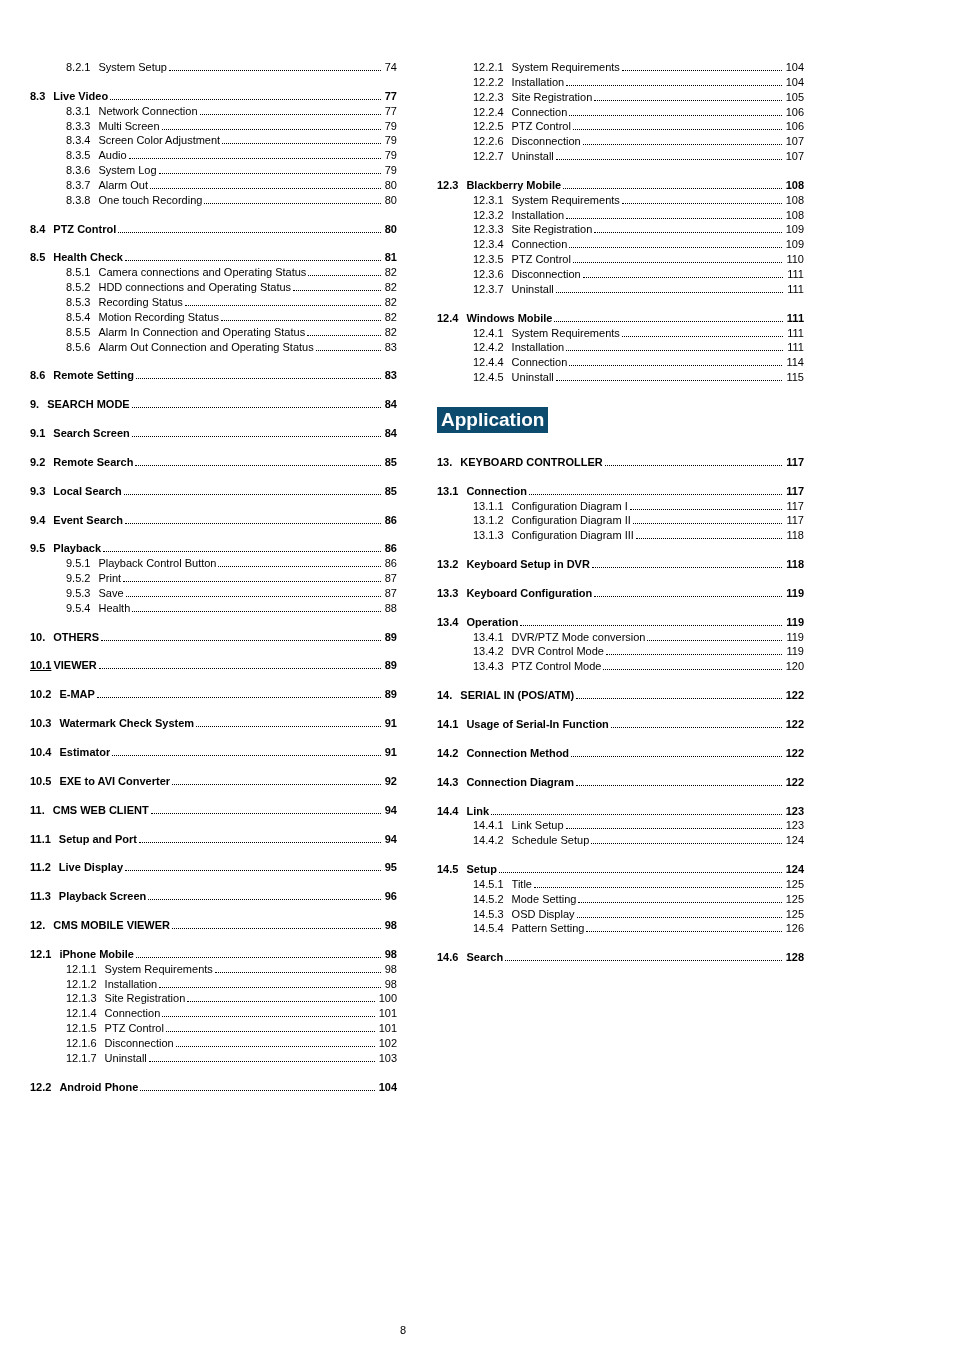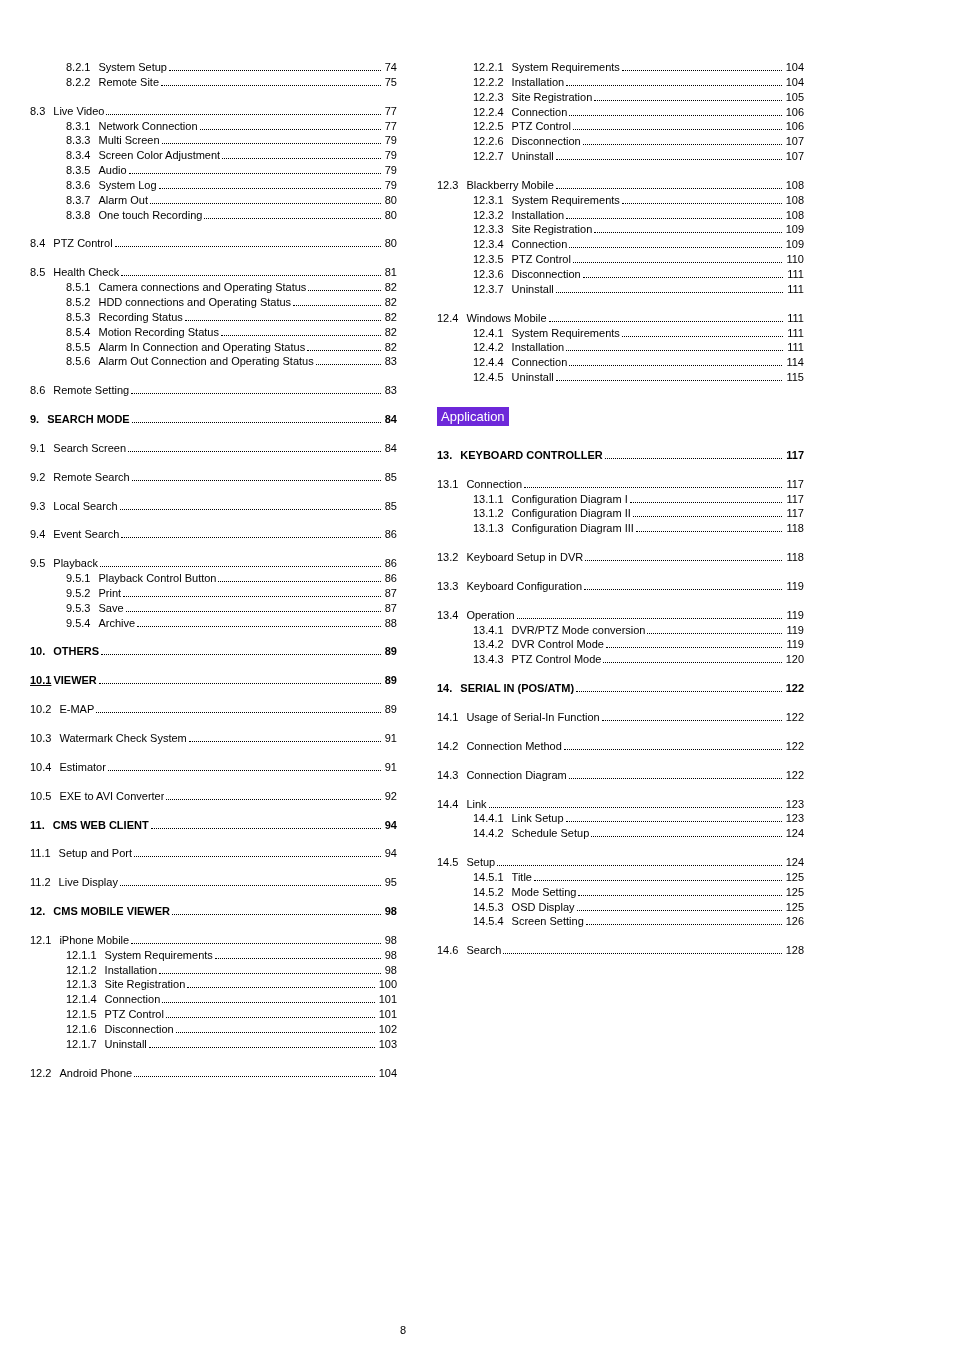--- a/index.html
+++ b/index.html
@@ -46,29 +46,29 @@
     flex: 1 1 auto;
     border-bottom: 1px dotted #000;
     margin: 0 2px 3px 2px;
     min-width: 8px;
   }
   .toc-page {
     flex: 0 0 auto;
     padding-left: 2px;
   }
   .lvl-1 { padding-left: 0; font-weight: bold; margin-top: 14px; margin-bottom:2px;}
-  .lvl-2 { padding-left: 0; margin-top: 14px;}
+  .lvl-2 { padding-left: 0; margin-top: 14px; font-weight: bold;}
   .lvl-4 { padding-left: 36px; }
   .bold { font-weight: bold; }
   .section-head {
     display: inline-block;
-    background: #6d28d9;
+    background: #0c4a6e;
     color: #fff;
-    font-weight: normal;
-    font-size: 13px;
+    font-weight: bold;
+    font-size: 19px;
     padding: 2px 4px;
     margin-top: 22px;
     margin-bottom: 8px;
   }
   .page-number {
     position: absolute;
     bottom: 14px;
     right: 440px;
     font-size: 11px;
   }
@@ -78,26 +78,20 @@
 
 <div class="page">
   <div class="columns">
     <div class="col" id="col-left">
         <div class="toc-line lvl-4">
           <span class="toc-num">8.2.1</span>
           <span class="toc-title">System Setup</span>
           <span class="toc-dots"></span>
           <span class="toc-page">74</span>
         </div>
-        <div class="toc-line lvl-4">
-          <span class="toc-num">8.2.2</span>
-          <span class="toc-title">Remote Site</span>
-          <span class="toc-dots"></span>
-          <span class="toc-page">75</span>
-        </div>
         <div class="toc-line lvl-2">
           <span class="toc-num">8.3</span>
           <span class="toc-title">Live Video</span>
           <span class="toc-dots"></span>
           <span class="toc-page">77</span>
         </div>
         <div class="toc-line lvl-4">
           <span class="toc-num">8.3.1</span>
           <span class="toc-title">Network Connection</span>
           <span class="toc-dots"></span>
@@ -242,21 +236,21 @@
           <span class="toc-page">87</span>
         </div>
         <div class="toc-line lvl-4">
           <span class="toc-num">9.5.3</span>
           <span class="toc-title">Save</span>
           <span class="toc-dots"></span>
           <span class="toc-page">87</span>
         </div>
         <div class="toc-line lvl-4">
           <span class="toc-num">9.5.4</span>
-          <span class="toc-title">Archive</span>
+          <span class="toc-title">Health</span>
           <span class="toc-dots"></span>
           <span class="toc-page">88</span>
         </div>
         <div class="toc-line lvl-1 bold">
           <span class="toc-num">10.</span>
           <span class="toc-title">OTHERS</span>
           <span class="toc-dots"></span>
           <span class="toc-page">89</span>
         </div>
         <div class="toc-line lvl-1 bold">
@@ -299,20 +293,26 @@
           <span class="toc-num">11.1</span>
           <span class="toc-title">Setup and Port</span>
           <span class="toc-dots"></span>
           <span class="toc-page">94</span>
         </div>
         <div class="toc-line lvl-2">
           <span class="toc-num">11.2</span>
           <span class="toc-title">Live Display</span>
           <span class="toc-dots"></span>
           <span class="toc-page">95</span>
+        </div>
+        <div class="toc-line lvl-2">
+          <span class="toc-num">11.3</span>
+          <span class="toc-title">Playback Screen</span>
+          <span class="toc-dots"></span>
+          <span class="toc-page">96</span>
         </div>
         <div class="toc-line lvl-1 bold">
           <span class="toc-num">12.</span>
           <span class="toc-title">CMS MOBILE VIEWER</span>
           <span class="toc-dots"></span>
           <span class="toc-page">98</span>
         </div>
         <div class="toc-line lvl-2">
           <span class="toc-num">12.1</span>
           <span class="toc-title">iPhone Mobile</span>
@@ -573,21 +573,21 @@
           <span class="toc-title">Mode Setting</span>
           <span class="toc-dots"></span>
           <span class="toc-page">125</span>
         </div><div class="toc-line lvl-4">
           <span class="toc-num">14.5.3</span>
           <span class="toc-title">OSD Display</span>
           <span class="toc-dots"></span>
           <span class="toc-page">125</span>
         </div><div class="toc-line lvl-4">
           <span class="toc-num">14.5.4</span>
-          <span class="toc-title">Screen Setting</span>
+          <span class="toc-title">Pattern Setting</span>
           <span class="toc-dots"></span>
           <span class="toc-page">126</span>
         </div><div class="toc-line lvl-2">
           <span class="toc-num">14.6</span>
           <span class="toc-title">Search</span>
           <span class="toc-dots"></span>
           <span class="toc-page">128</span>
         </div></div>
   </div>
   <div class="page-number">8</div>

